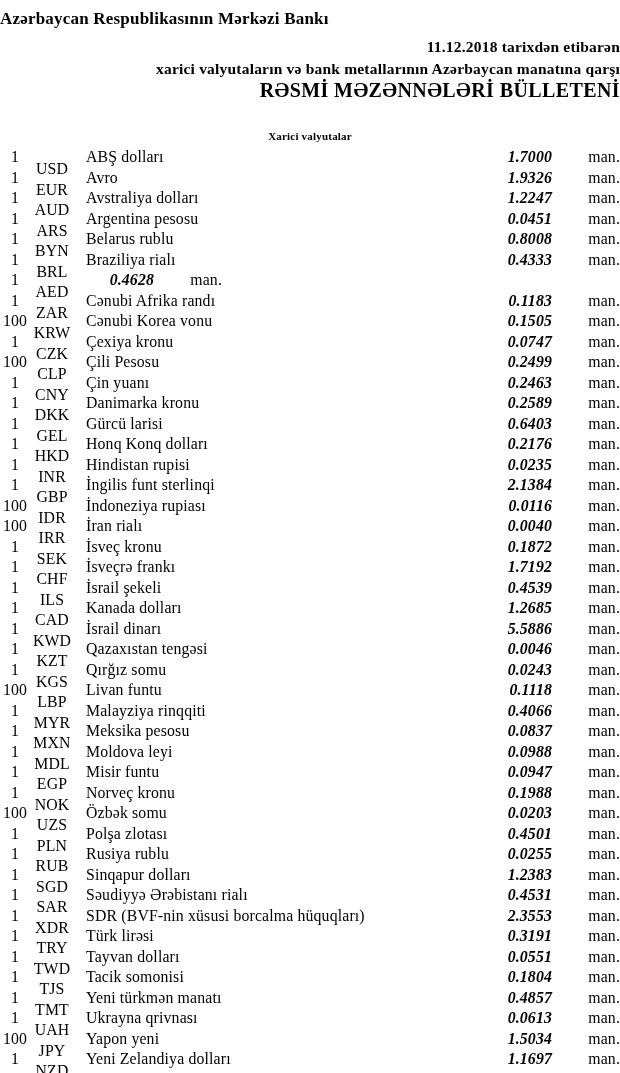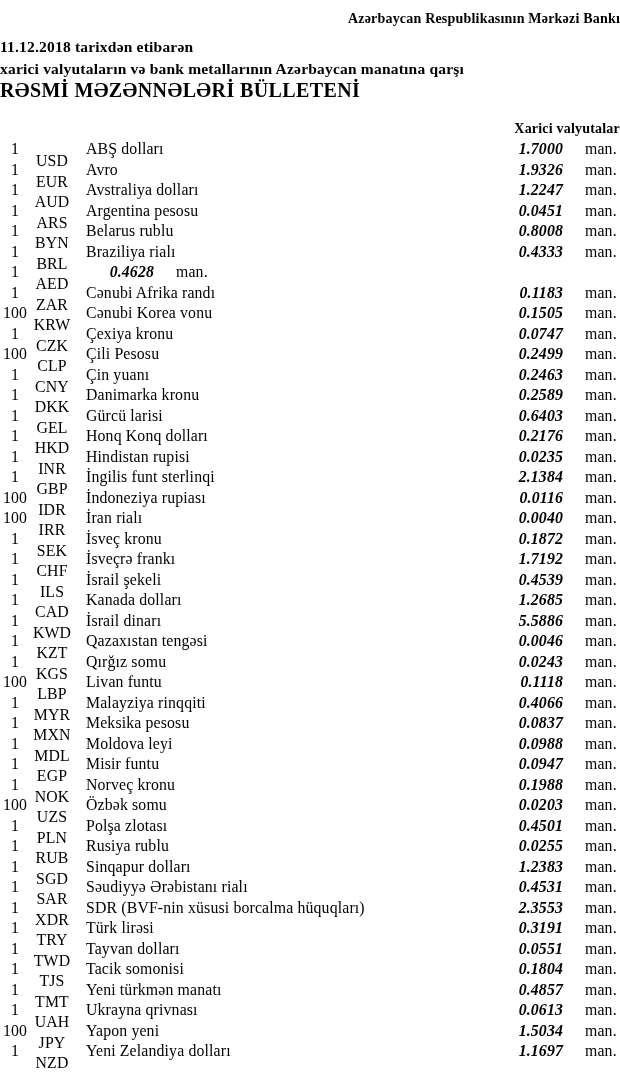--- a/index.html
+++ b/index.html
@@ -6,47 +6,47 @@
   html, body { background: #ffffff; }
   body {
     width: 620px; height: 1073px; overflow: hidden;
     font-family: "Liberation Serif", "DejaVu Serif", serif;
     color: #000000;
   }
   .page { position: relative; width: 620px; height: 1073px; background: #ffffff; }
 
   .bank-title {
     padding-top: 6px;
+    text-align: left; font-weight: bold;
+    font-size: 17px; line-height: 26px; letter-spacing: 0.2px;
+  }
+  .hline {
     text-align: right; font-weight: bold;
-    font-size: 14px; line-height: 26px; letter-spacing: 0.2px;
-  }
-  .hline {
-    text-align: left; font-weight: bold;
     font-size: 15.5px; line-height: 22px; letter-spacing: 0.2px;
   }
   .hline.date { margin-top: 4px; }
   .hline.bulletin { font-size: 20px; line-height: 21px; letter-spacing: 0.4px; }
 
   .section-title {
-    margin-top: 19px;
-    text-align: right; font-weight: bold;
-    font-size: 14px; line-height: 17px; letter-spacing: 0.2px;
+    margin-top: 27px;
+    text-align: center; font-weight: bold;
+    font-size: 11px; line-height: 17px; letter-spacing: 0.2px;
   }
 
   .rates { margin-top: 2px; }
   .row {
     display: flex; align-items: center;
     height: 20.5px; width: 620px;
     font-size: 15.8px; letter-spacing: 0.15px; white-space: nowrap;
   }
   .qty  { flex: none; width: 30px; text-align: center; }
   .code { flex: none; width: 44px; text-align: center; margin-top: 24px; }
   .name { flex: 1; padding-left: 12px; overflow: hidden; }
   .rate { flex: none; width: 80px; text-align: right; font-weight: bold; font-style: italic; }
-  .unit { flex: none; width: 57px; padding-left: 22px; text-align: left; }
+  .unit { flex: none; width: 68px; padding-left: 22px; text-align: right; }
 </style>
 </head>
 <body>
 
 <div class="page">
   <div class="bank-title">Azərbaycan Respublikasının Mərkəzi Bankı</div>
   <div class="hline date">11.12.2018 tarixdən etibarən</div>
   <div class="hline">xarici valyutaların və bank metallarının Azərbaycan manatına qarşı</div>
   <div class="hline bulletin">RƏSMİ MƏZƏNNƏLƏRİ BÜLLETENİ</div>
 

